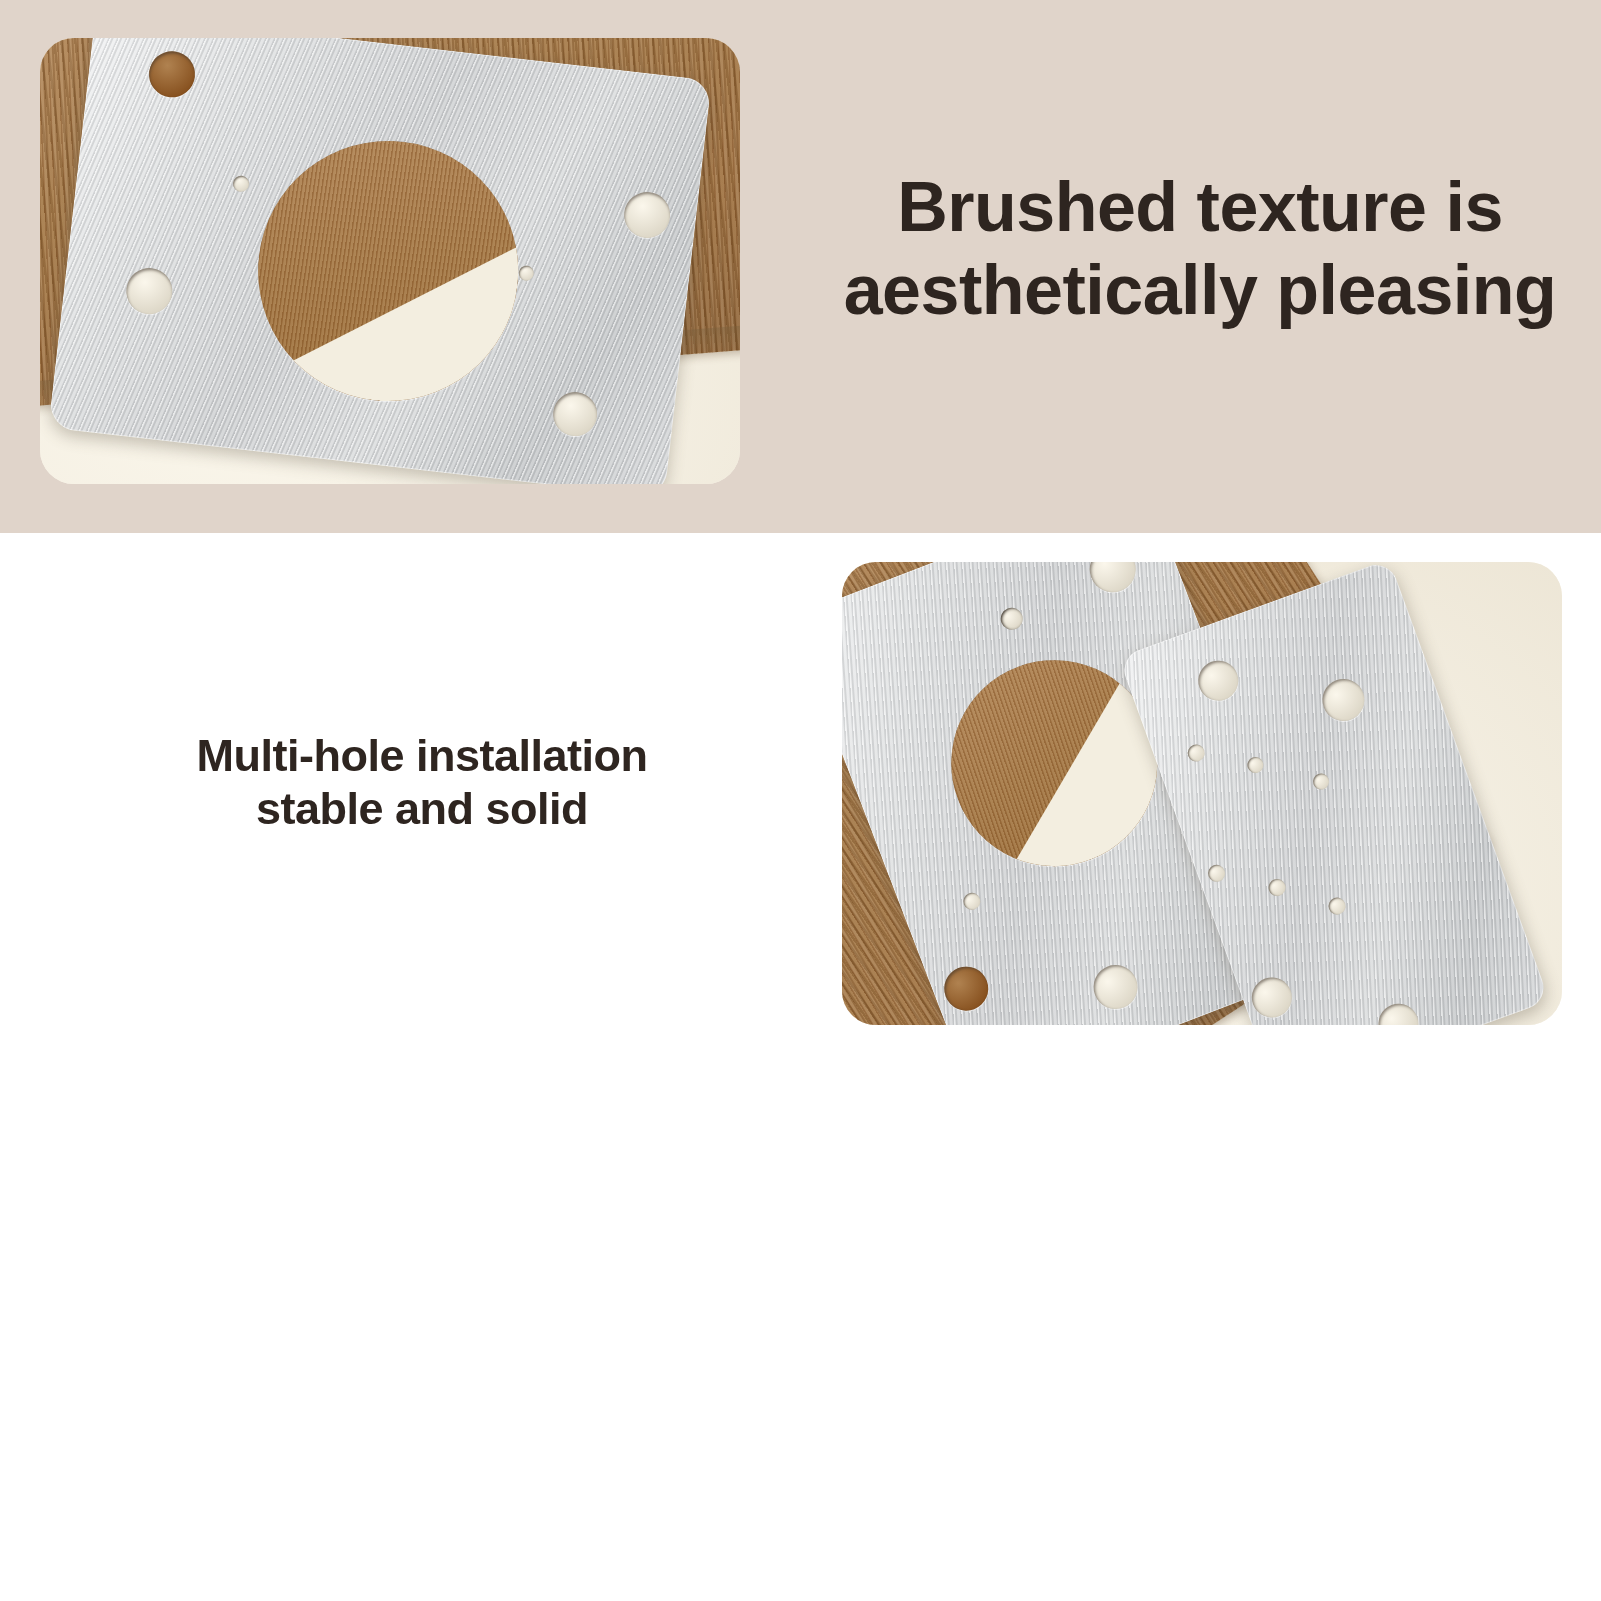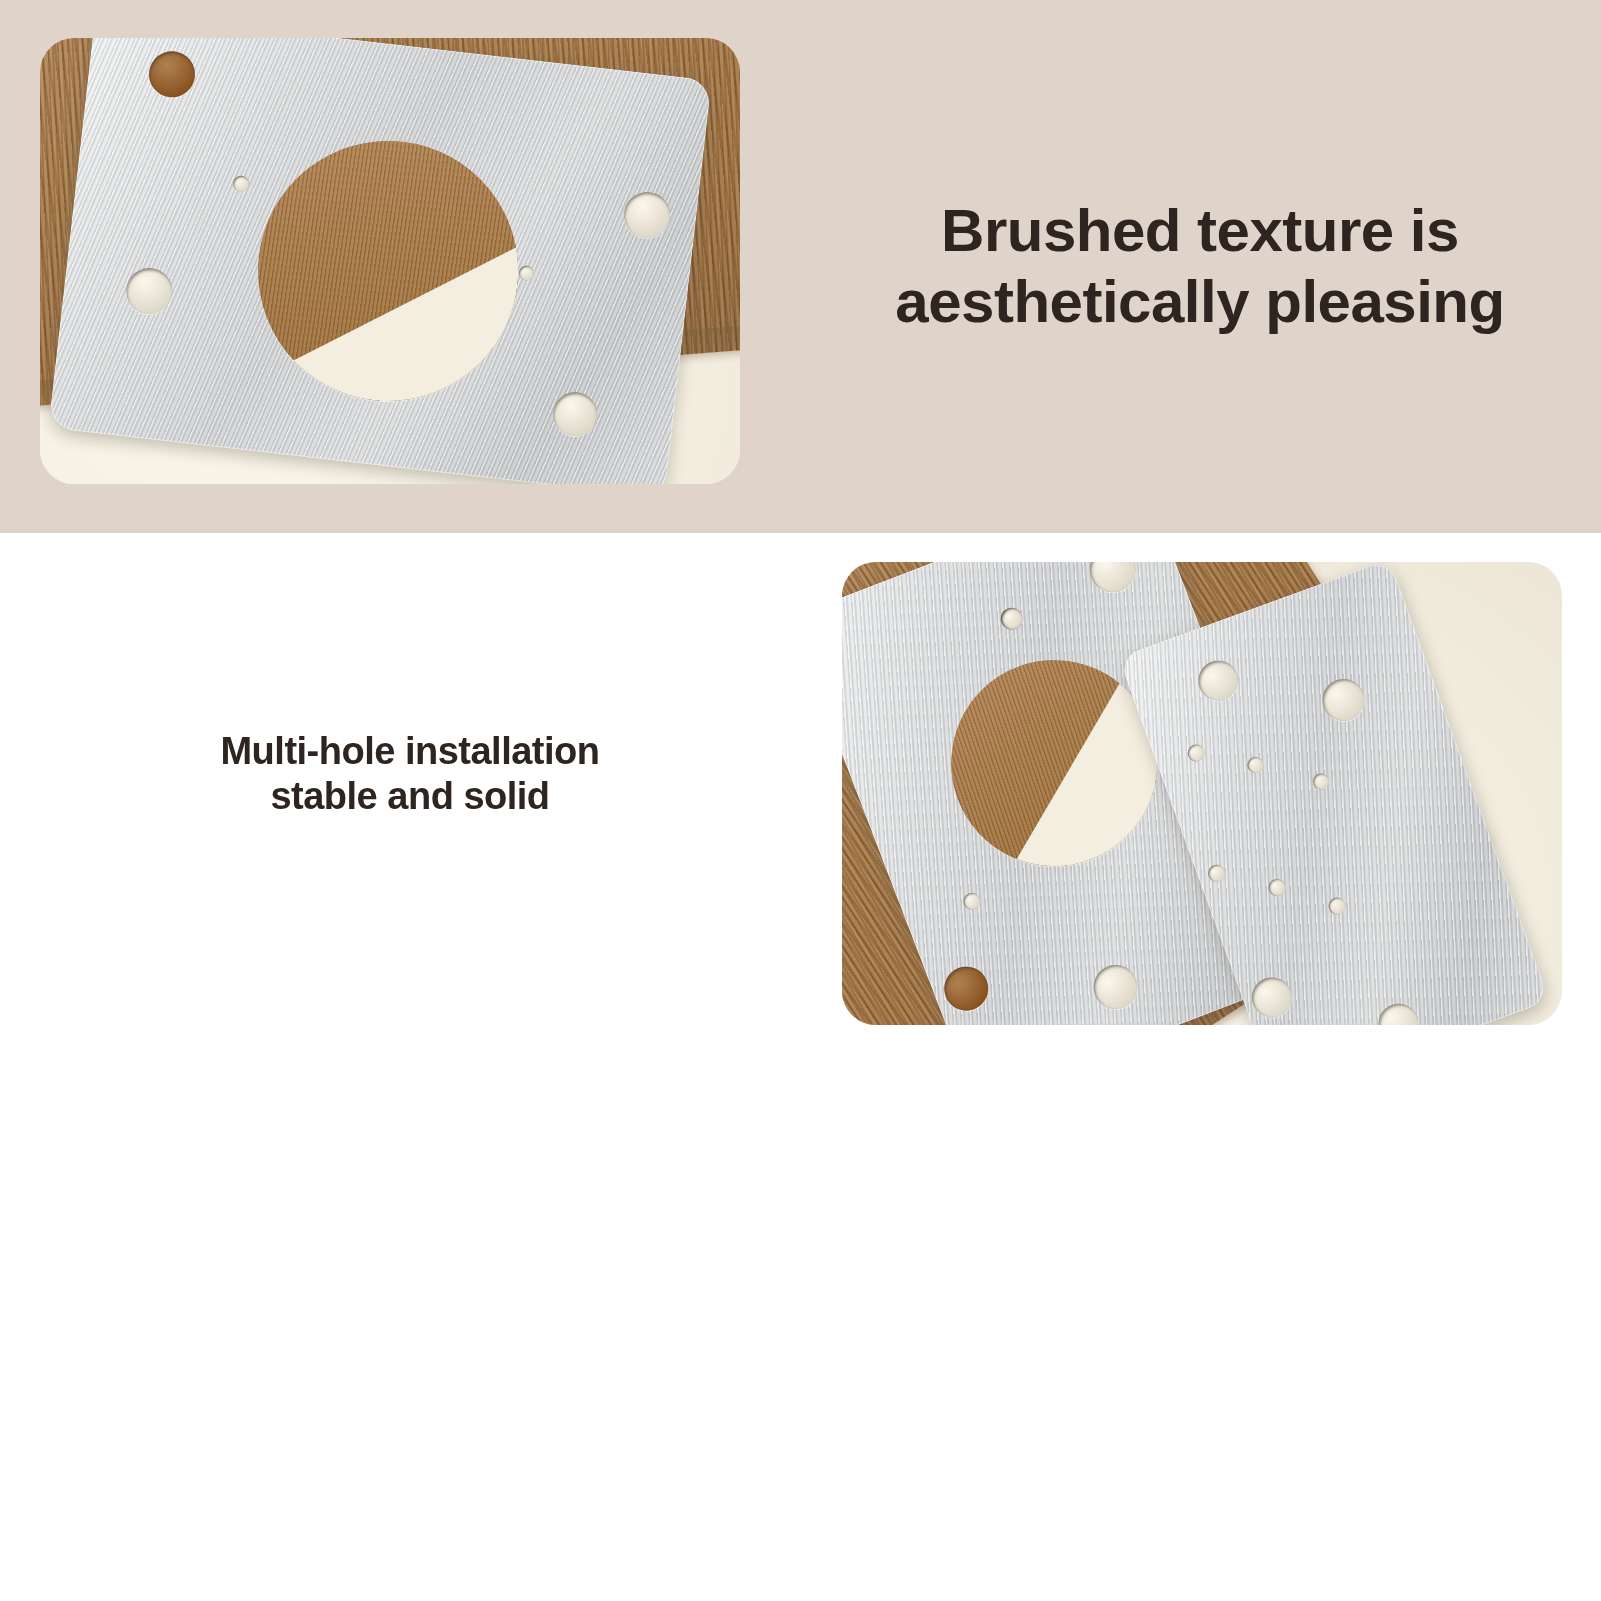--- a/index.html
+++ b/index.html
@@ -96,22 +96,22 @@
   
   .caption {
     position:absolute;
     color:#2E2520;
     font-weight:700;
     letter-spacing:-0.5px;
     line-height:1.18;
     text-align:center;
     white-space:pre-line;
   }
-  .cap-1 { left:820px;  top:196px;  width:760px; font-size:60px; }
-  .cap-2 { left:50px;   top:196px;  width:720px; font-size:38px; }
+  .cap-1 { left:820px;  top:166px;  width:760px; font-size:70px; }
+  .cap-2 { left:62px;   top:196px;  width:720px; font-size:45px; }
   .cap-3 { left:830px;  top:182px;  width:730px; font-size:57px; }
 </style>
 </head>
 <body>
 
 <div class="sheet">
 
   <section class="panel panel-1">
 
     <div class="photo photo-1">

